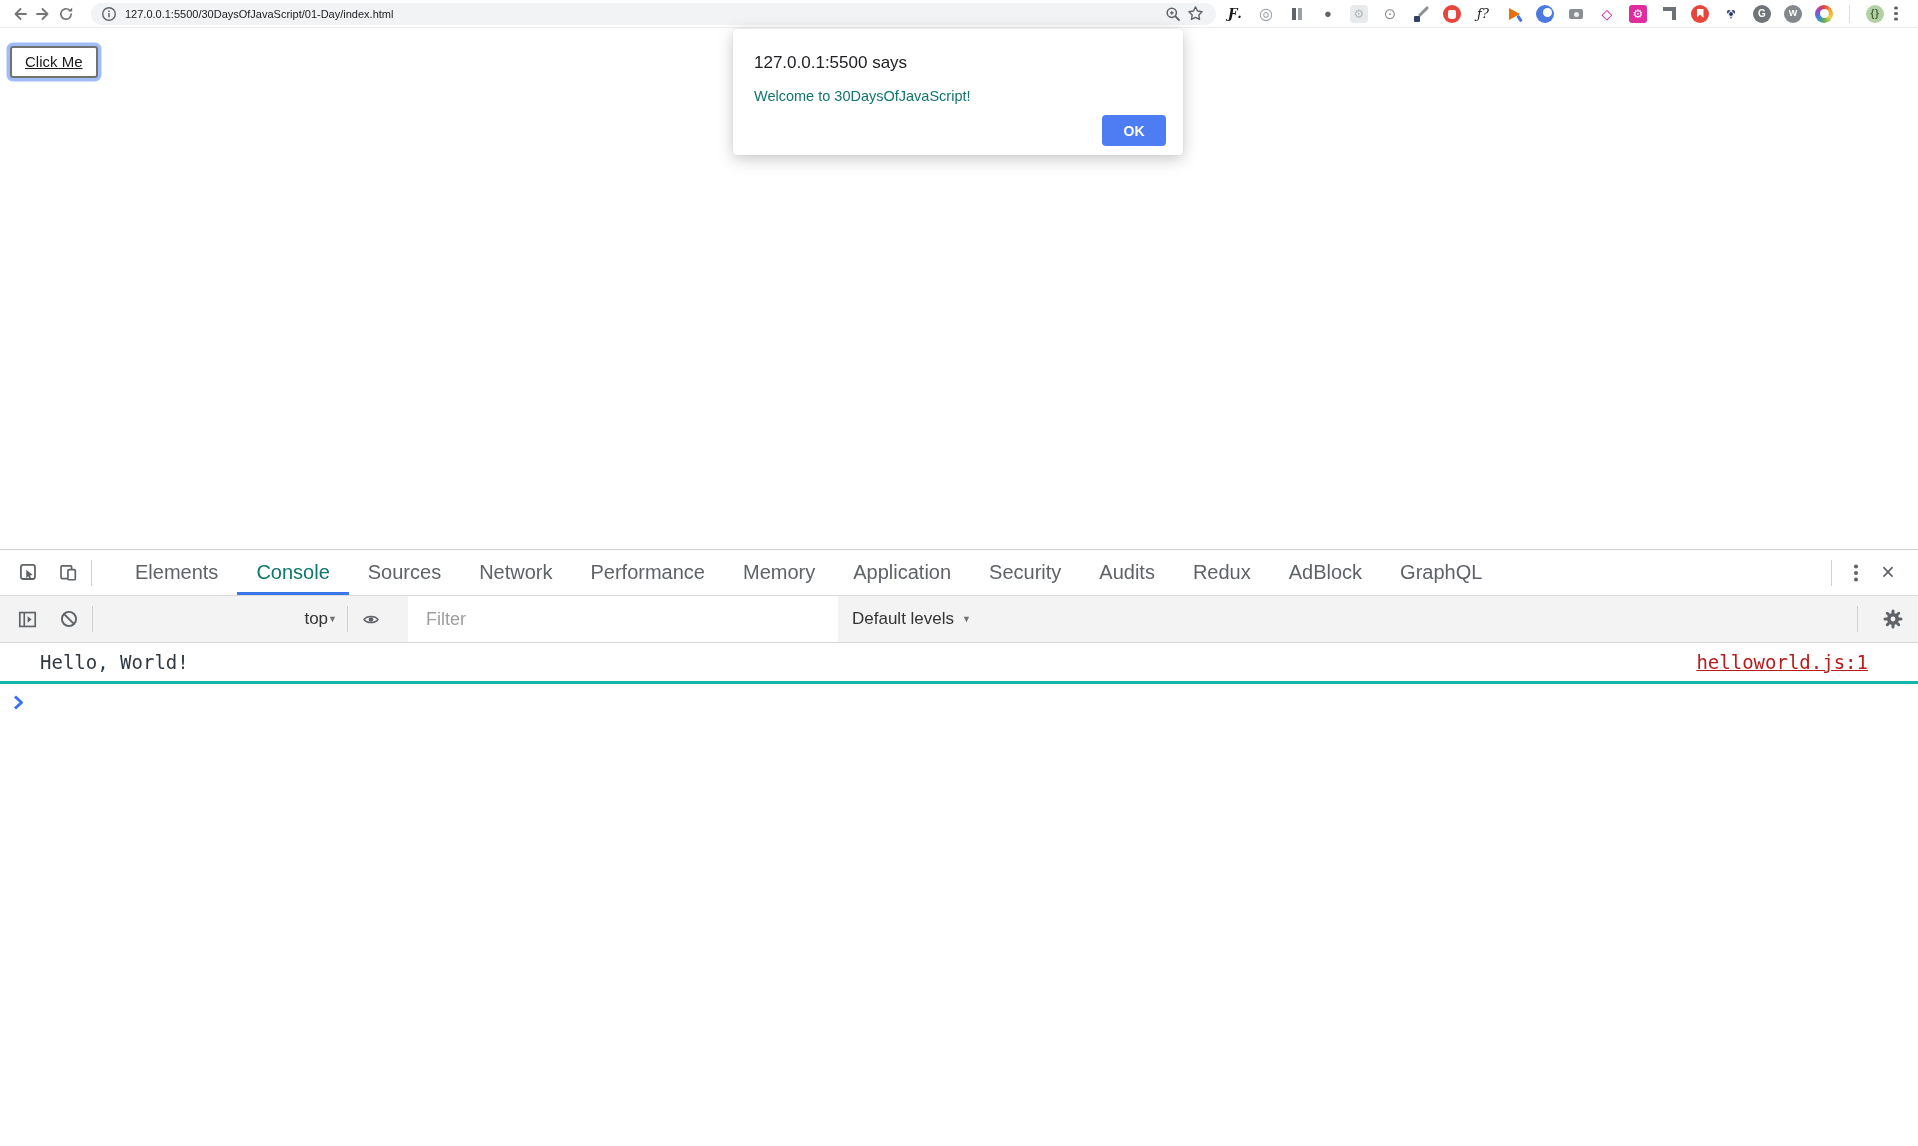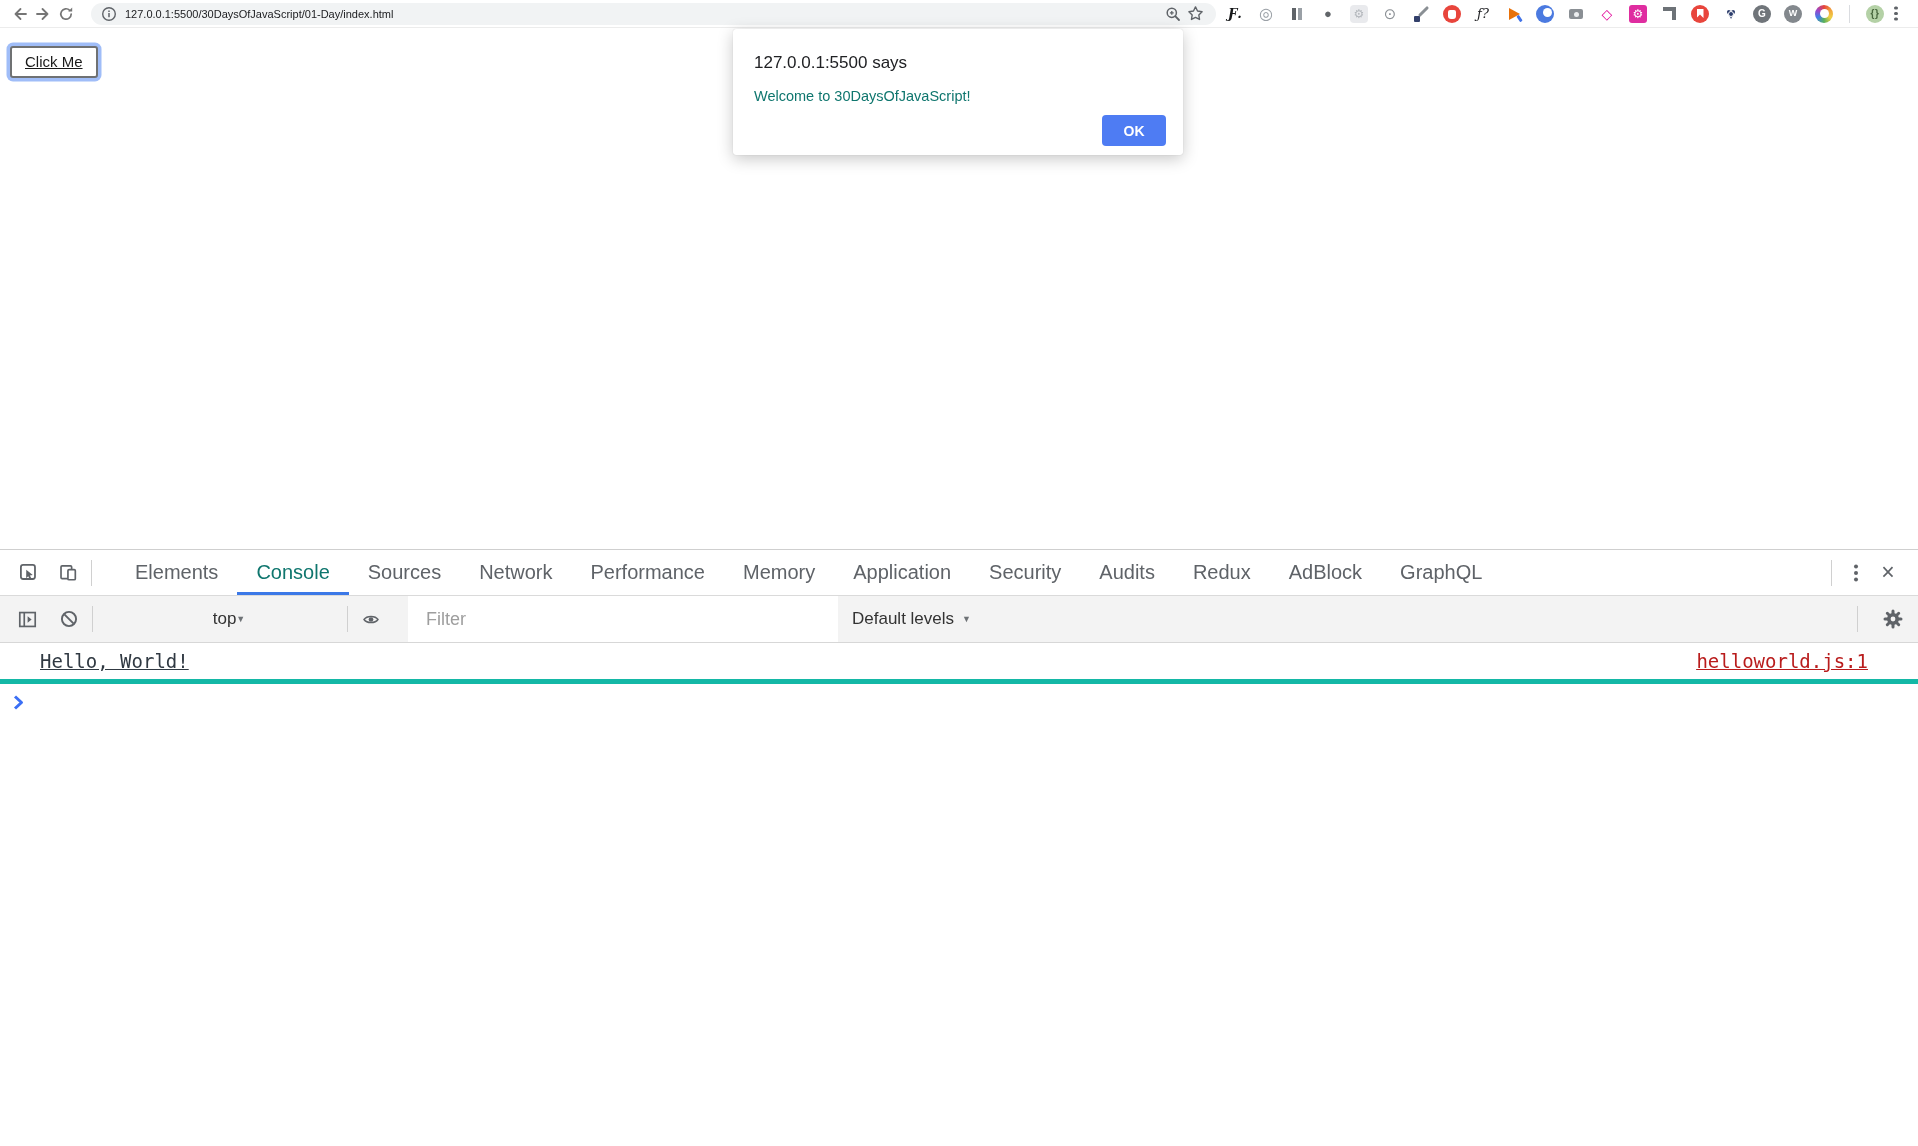--- a/index.html
+++ b/index.html
@@ -95,30 +95,30 @@
   .dt-close { align-self:center; width:36px; height:30px; display:flex; align-items:center; justify-content:center;
     font-size:23px; color:#5f6368; cursor:pointer; }
   .dt-vdots { align-self:center; width:28px; height:28px; display:flex; align-items:center; justify-content:center; cursor:pointer; }
   .dt-vdots::before { content:""; width:4px; height:4px; border-radius:50%; background:#5f6368;
     box-shadow:0 -6.5px 0 #5f6368, 0 6.5px 0 #5f6368; }
 
   .dt-toolbar { height:47px; background:#f3f3f3; border-bottom:1px solid #d7d7d7;
     display:flex; align-items:center; padding-left:14px; }
   .tbtn { width:26px; height:26px; display:flex; align-items:center; justify-content:center; cursor:pointer; }
   .tbtn + .tbtn { margin-left:16px; }
-  .context { display:flex; align-items:center; justify-content:center; width:216px; margin-left:18px;
+  .context { display:flex; align-items:center; justify-content:flex-end; width:216px; margin-left:18px;
     color:#333; font-size:17px; cursor:pointer; }
   .caret { font-size:9px; color:#6e7276; }
   .filter-input { height:100%; border:none; background:#fff; width:430px; margin-left:24px;
     padding:0 0 0 18px; font-size:18px; outline:none; color:#333; font-family:inherit; }
   .filter-input::placeholder { color:#9e9e9e; }
   .levels { display:flex; align-items:center; gap:8px; margin-left:14px; font-size:17px; color:#333; cursor:pointer; }
 
-  .dt-msg-row { height:41px; display:flex; align-items:center; border-bottom:5px solid #14b8a6;
-    font-family:"DejaVu Sans Mono",monospace; font-size:19px; color:#303942; padding:0 50px 0 40px;text-decoration:underline; }
+  .dt-msg-row { height:41px; display:flex; align-items:center; border-bottom:3px solid #14b8a6;
+    font-family:"DejaVu Sans Mono",monospace; font-size:19px; color:#303942; padding:0 50px 0 40px; }
   .dt-msg-source { margin-left:auto; color:#b91c1c; text-decoration:underline; cursor:pointer;
     font-family:"DejaVu Sans Mono",monospace; font-size:19px; }
   .dt-prompt-row { padding:10px 0 0 13px; cursor:text; }
 </style>
 </head>
 <body>
 
 <div class="browser-toolbar">
   <span class="nav-btn">
     <svg width="16" height="16" viewBox="0 0 16 16">

